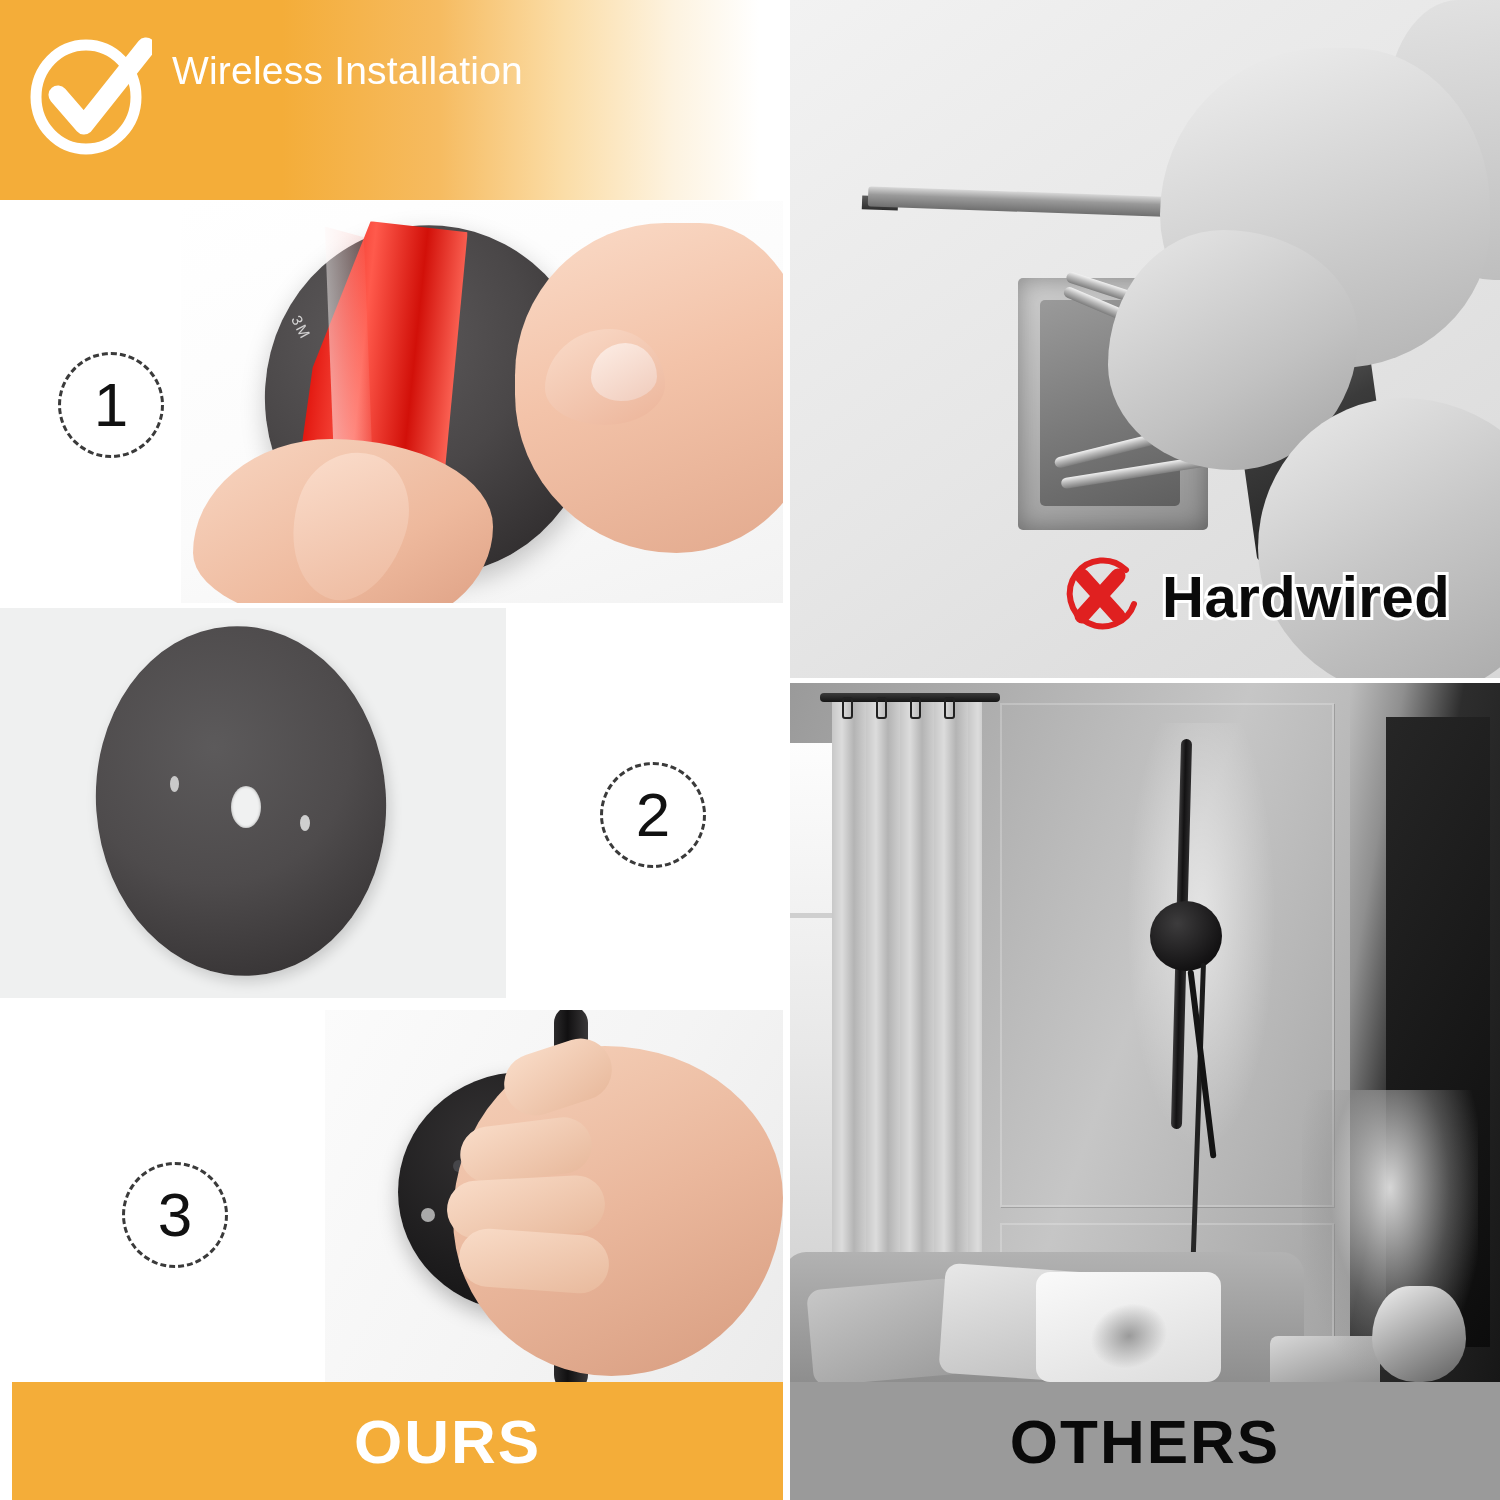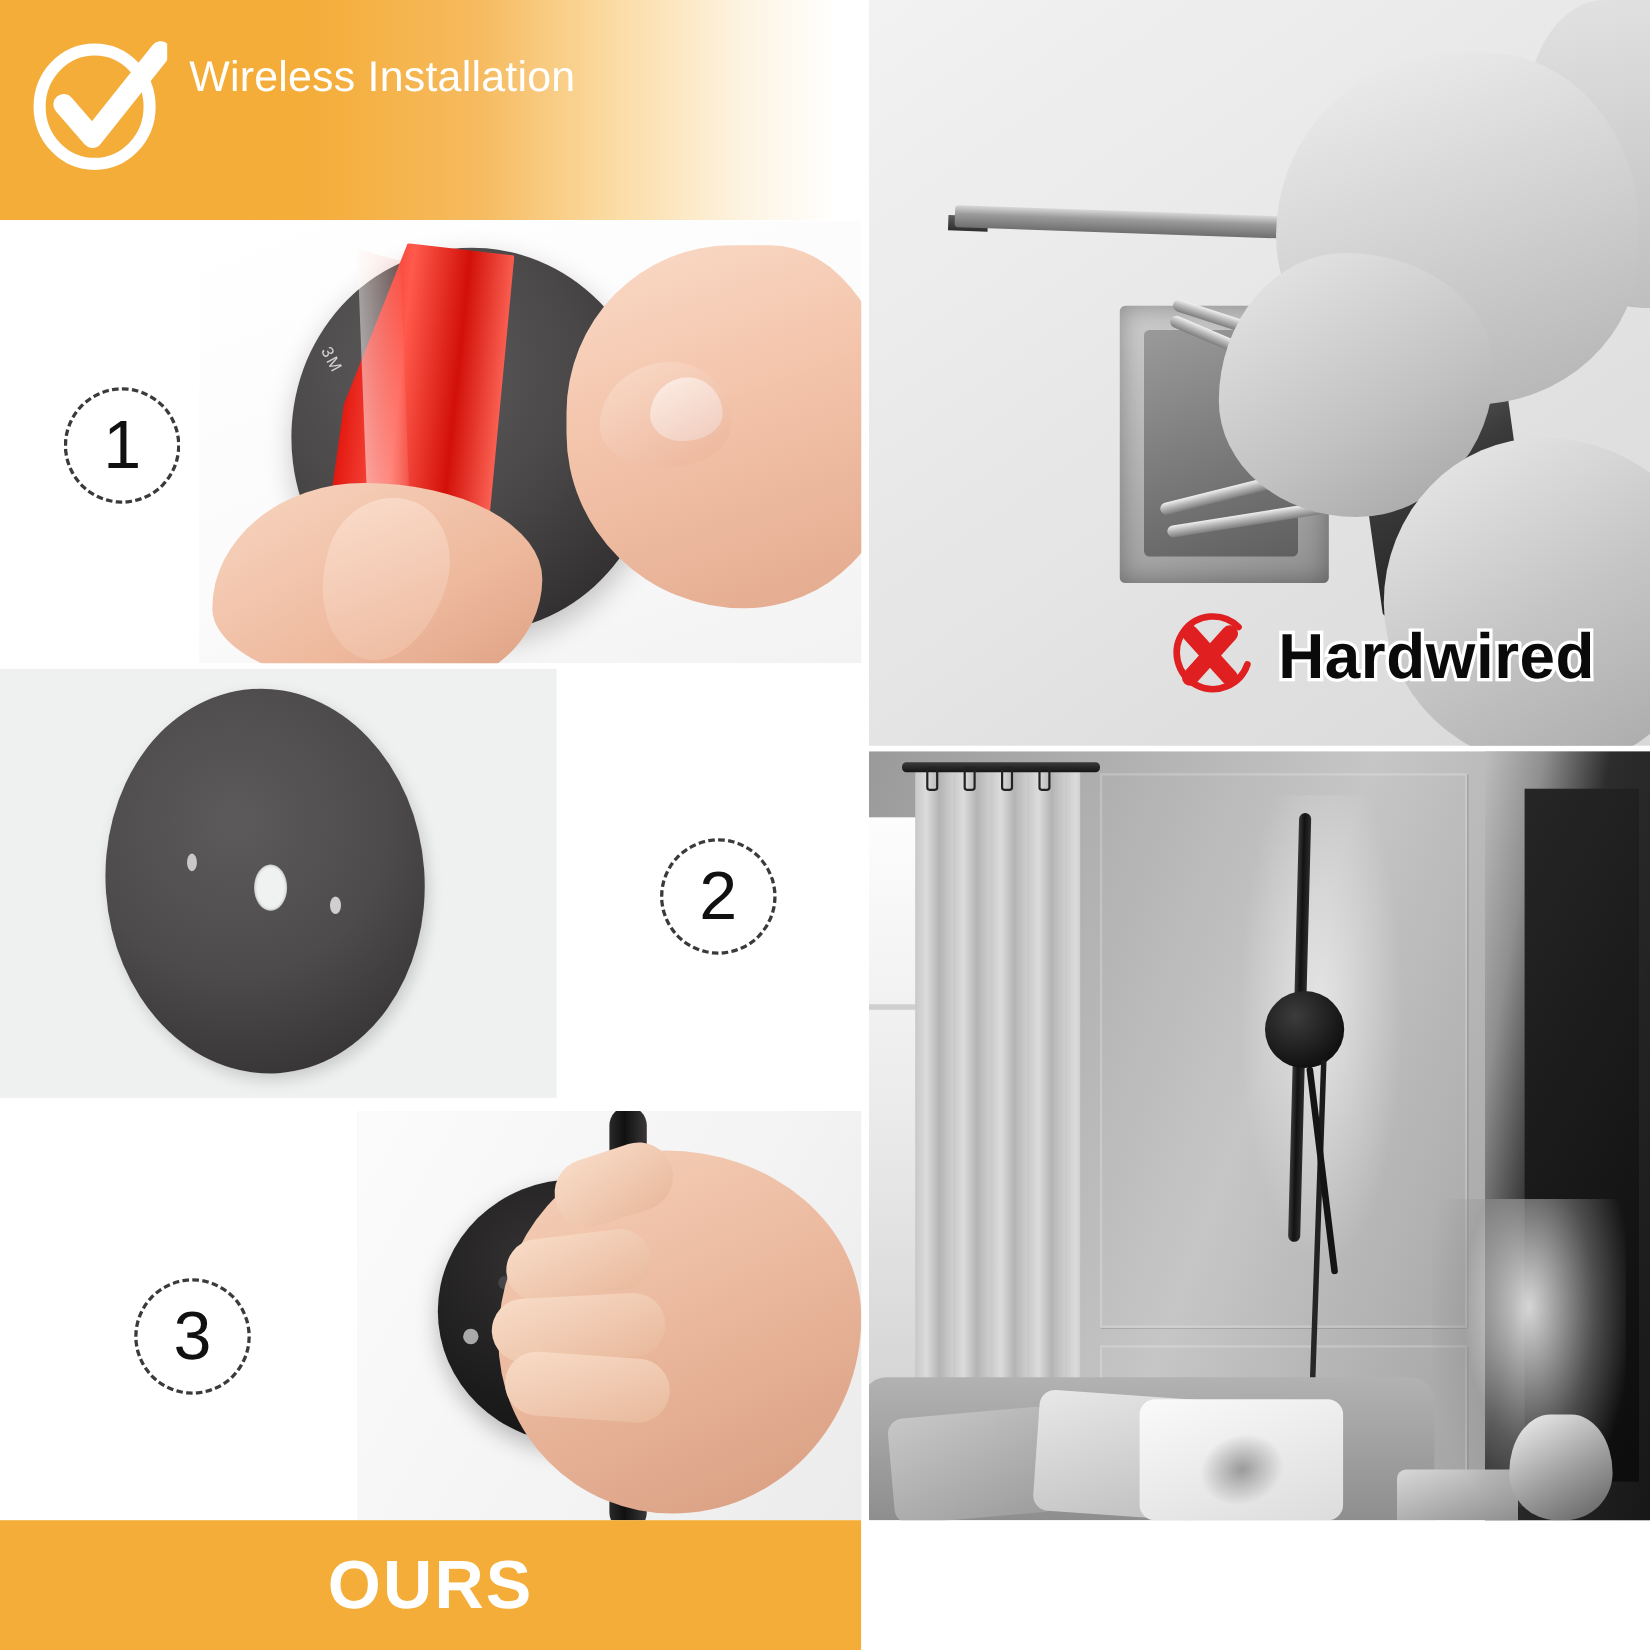--- a/index.html
+++ b/index.html
@@ -457,24 +457,24 @@
     -webkit-text-stroke: 6px #ffffff;
     paint-order: stroke fill;
     text-align: center;
   }
   .xc-hard { left: 1056px; top: 552px; }
   .xc-plug { left: 1140px; top: 1232px; }
 
   
   .footer-ours {
     position: absolute;
-    left: 0; top: 1382px;
+    left: 12px; top: 1382px;
     width: 783px; height: 118px;
     background: #f4ad39;
-    display: flex; align-items: center; justify-content: center;
+    display: flex; align-items: center; justify-content: center; padding-left: 44px;
   }
   .footer-ours span {
     color: #ffffff;
     font-size: 62px;
     font-weight: 700;
     letter-spacing: 2px;
   }
   .footer-others {
     position: absolute;
     left: 790px; top: 1382px;
@@ -616,15 +616,18 @@
         <path d="M26 24 L62 64 M62 24 L26 64" stroke="#e02020" stroke-width="15" stroke-linecap="round"></path>
       </svg>
     </div>
     <div class="x-caption-text">Hardwired</div>
   </div>
 
 
   <div class="footer-ours">
     <span>OURS</span>
   </div>
+  <div class="footer-others">
+    <span>OTHERS</span>
+  </div>
 
   <div class="mid-gap"></div>
 </div>
 
 </body></html>

